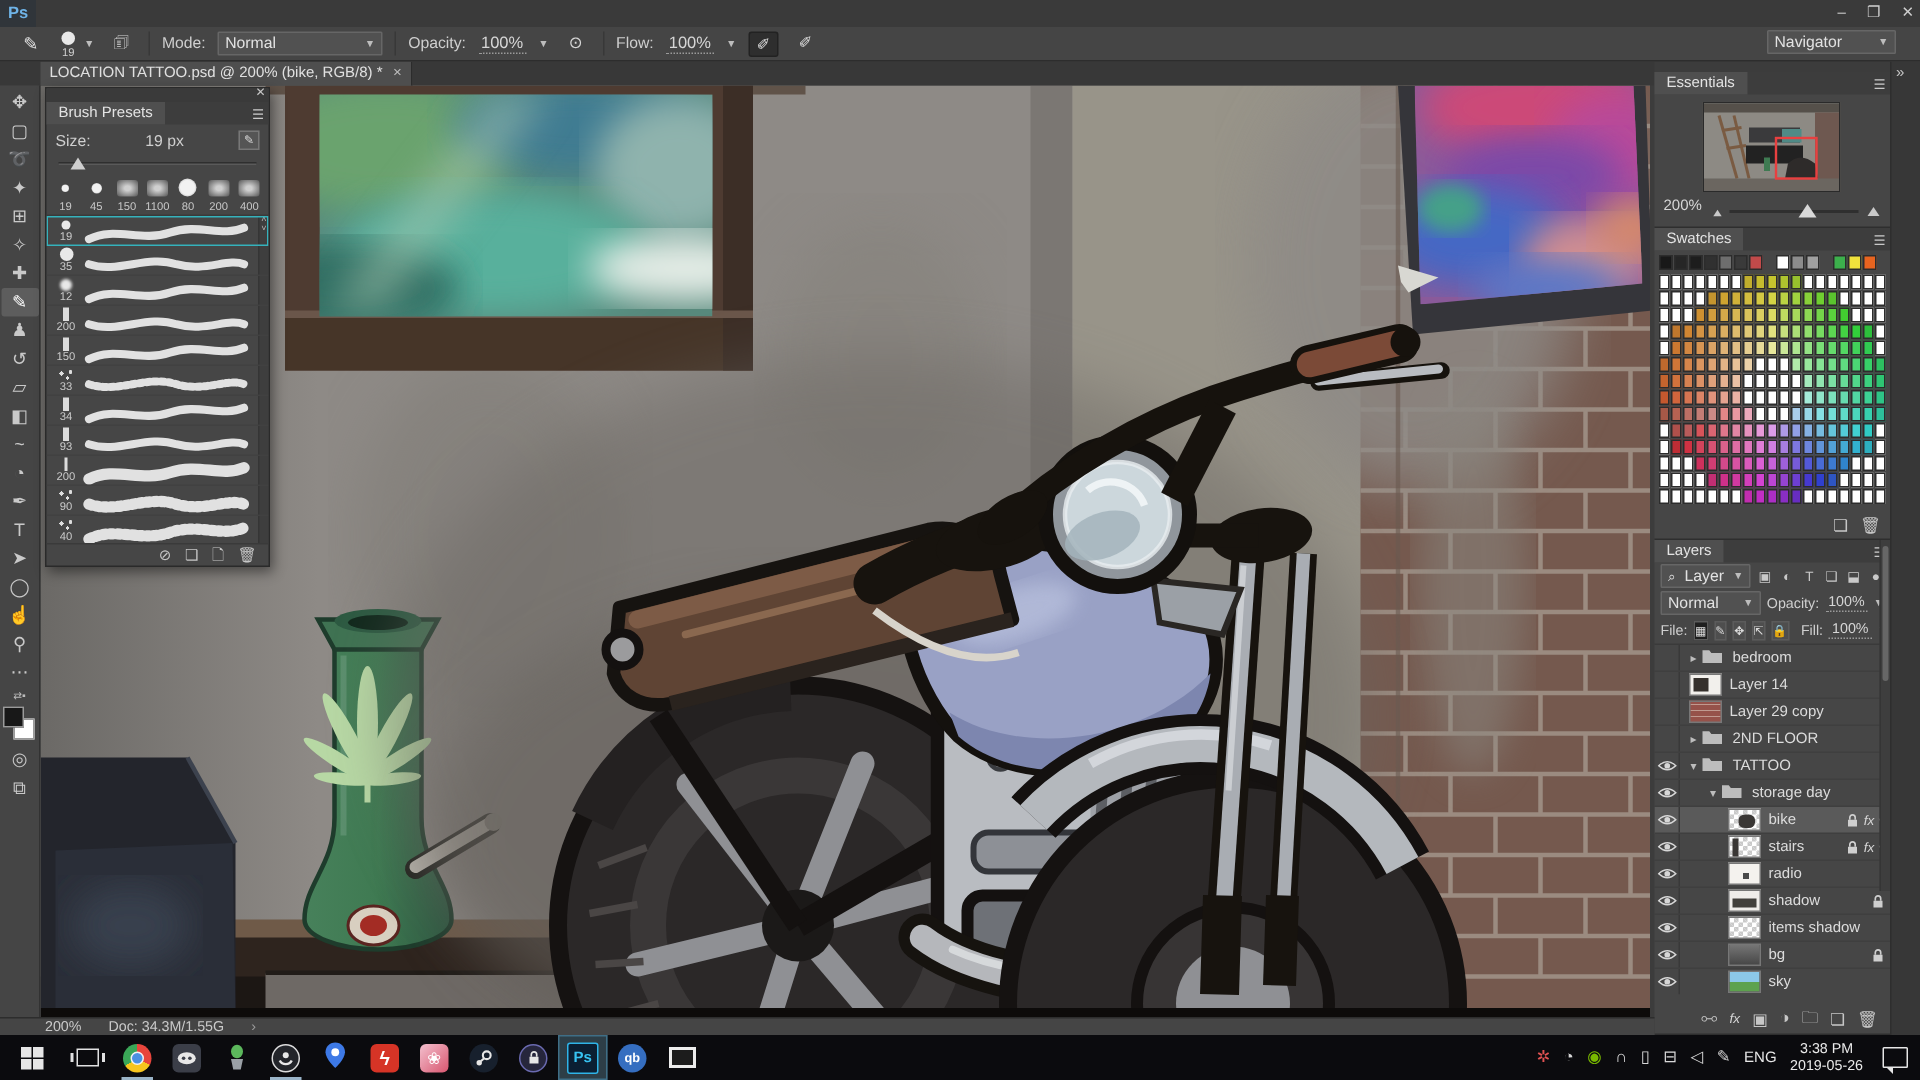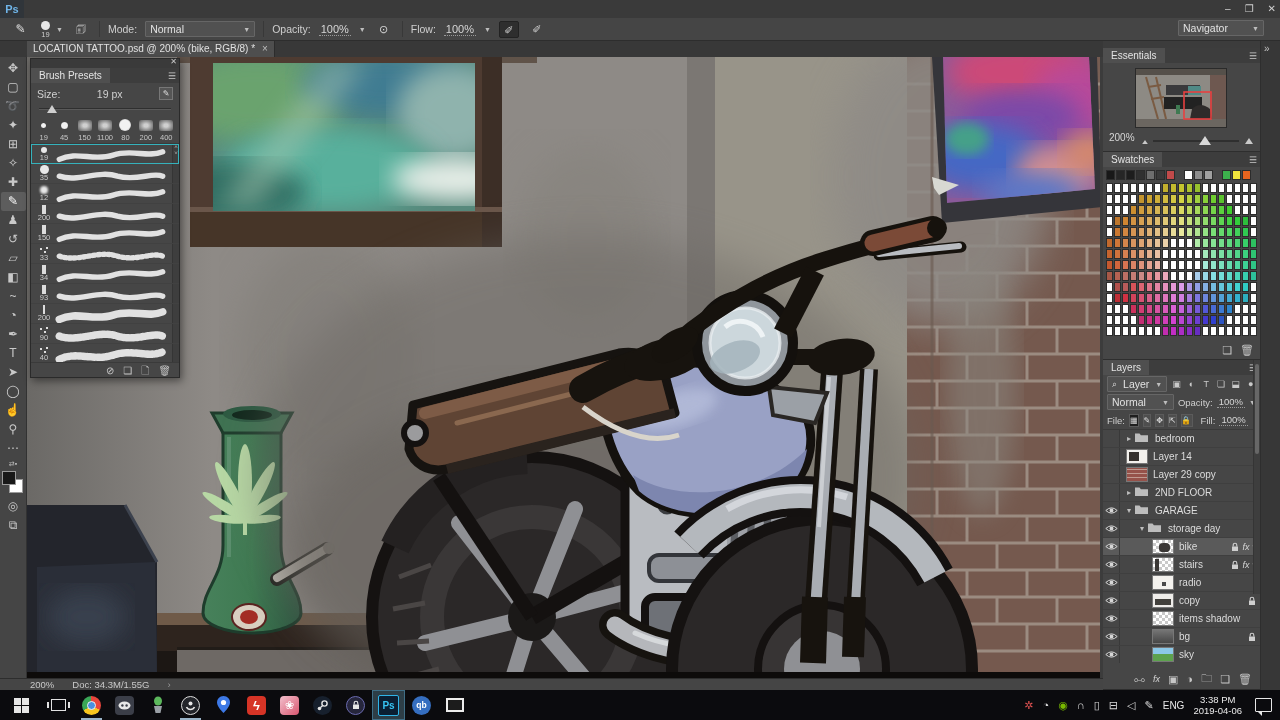--- a/index.html
+++ b/index.html
@@ -1183,21 +1183,21 @@
             <svg width="13" height="9" viewBox="0 0 13 9">
               <path d="M.8 4.5 Q6.5 -.8 12.2 4.5 Q6.5 9.8 .8 4.5Z" fill="none" stroke="#d6d6d6"></path>
               <circle cx="6.5" cy="4.5" r="1.9" fill="#d6d6d6"></circle>
             </svg>
           </div>
           <span style="width: 4px; flex: 0 0 auto;"></span>
           <span class="exp">▾</span>
           <span style="margin-right: 6px;"><svg width="15" height="11" viewBox="0 0 15 11">
               <path d="M1 1.5 h4.5 l1.4 1.8 H14 V10 H1Z" fill="#bdbdbd"></path>
             </svg></span>
-          <span class="lname">GARAGE</span>
+          <span class="lname">TATTOO</span>
           <span class="rlocks"></span>
         </div>
         <div class="lrow">
           <div class="eyecol">
             <svg width="13" height="9" viewBox="0 0 13 9">
               <path d="M.8 4.5 Q6.5 -.8 12.2 4.5 Q6.5 9.8 .8 4.5Z" fill="none" stroke="#d6d6d6"></path>
               <circle cx="6.5" cy="4.5" r="1.9" fill="#d6d6d6"></circle>
             </svg>
           </div>
           <span style="width: 17px; flex: 0 0 auto;"></span>
@@ -1260,21 +1260,21 @@
         </div>
         <div class="lrow">
           <div class="eyecol">
             <svg width="13" height="9" viewBox="0 0 13 9">
               <path d="M.8 4.5 Q6.5 -.8 12.2 4.5 Q6.5 9.8 .8 4.5Z" fill="none" stroke="#d6d6d6"></path>
               <circle cx="6.5" cy="4.5" r="1.9" fill="#d6d6d6"></circle>
             </svg>
           </div>
           <span style="width: 30px; flex: 0 0 auto;"></span>
           <div class="lthumb th-items"></div>
-          <span class="lname">copy</span>
+          <span class="lname">shadow</span>
           <span class="rlocks">
             <svg width="8" height="10" viewBox="0 0 8 10">
               <rect x="1" y="4.5" width="6" height="4.5" fill="#cfcfcf"></rect>
               <path d="M2.2 4.5 V3 a1.8 1.8 0 0 1 3.6 0 V4.5" fill="none" stroke="#cfcfcf" stroke-width="1.1"></path>
             </svg>
           </span>
         </div>
         <div class="lrow">
           <div class="eyecol">
             <svg width="13" height="9" viewBox="0 0 13 9">
@@ -1427,17 +1427,17 @@
         <span class="tray-ic" style="color: rgb(121, 185, 0);">◉</span>
         <span class="tray-ic" style="color: rgb(216, 216, 216);">∩</span>
         <span class="tray-ic" style="color: rgb(216, 216, 216);">▯</span>
         <span class="tray-ic" style="color: rgb(216, 216, 216);">⊟</span>
         <span class="tray-ic" style="color: rgb(216, 216, 216);">◁</span>
         <span class="tray-ic" style="color: rgb(216, 216, 216);">✎</span>
       </span>
     <span id="tray-lang">ENG</span>
     <div id="tray-clock">
       <div>3:38 PM</div>
-      <div>2019-04-06</div>
+      <div>2019-05-26</div>
     </div>
     <div id="action-center"></div>
   </div>
 </div>
 
 </body></html>

